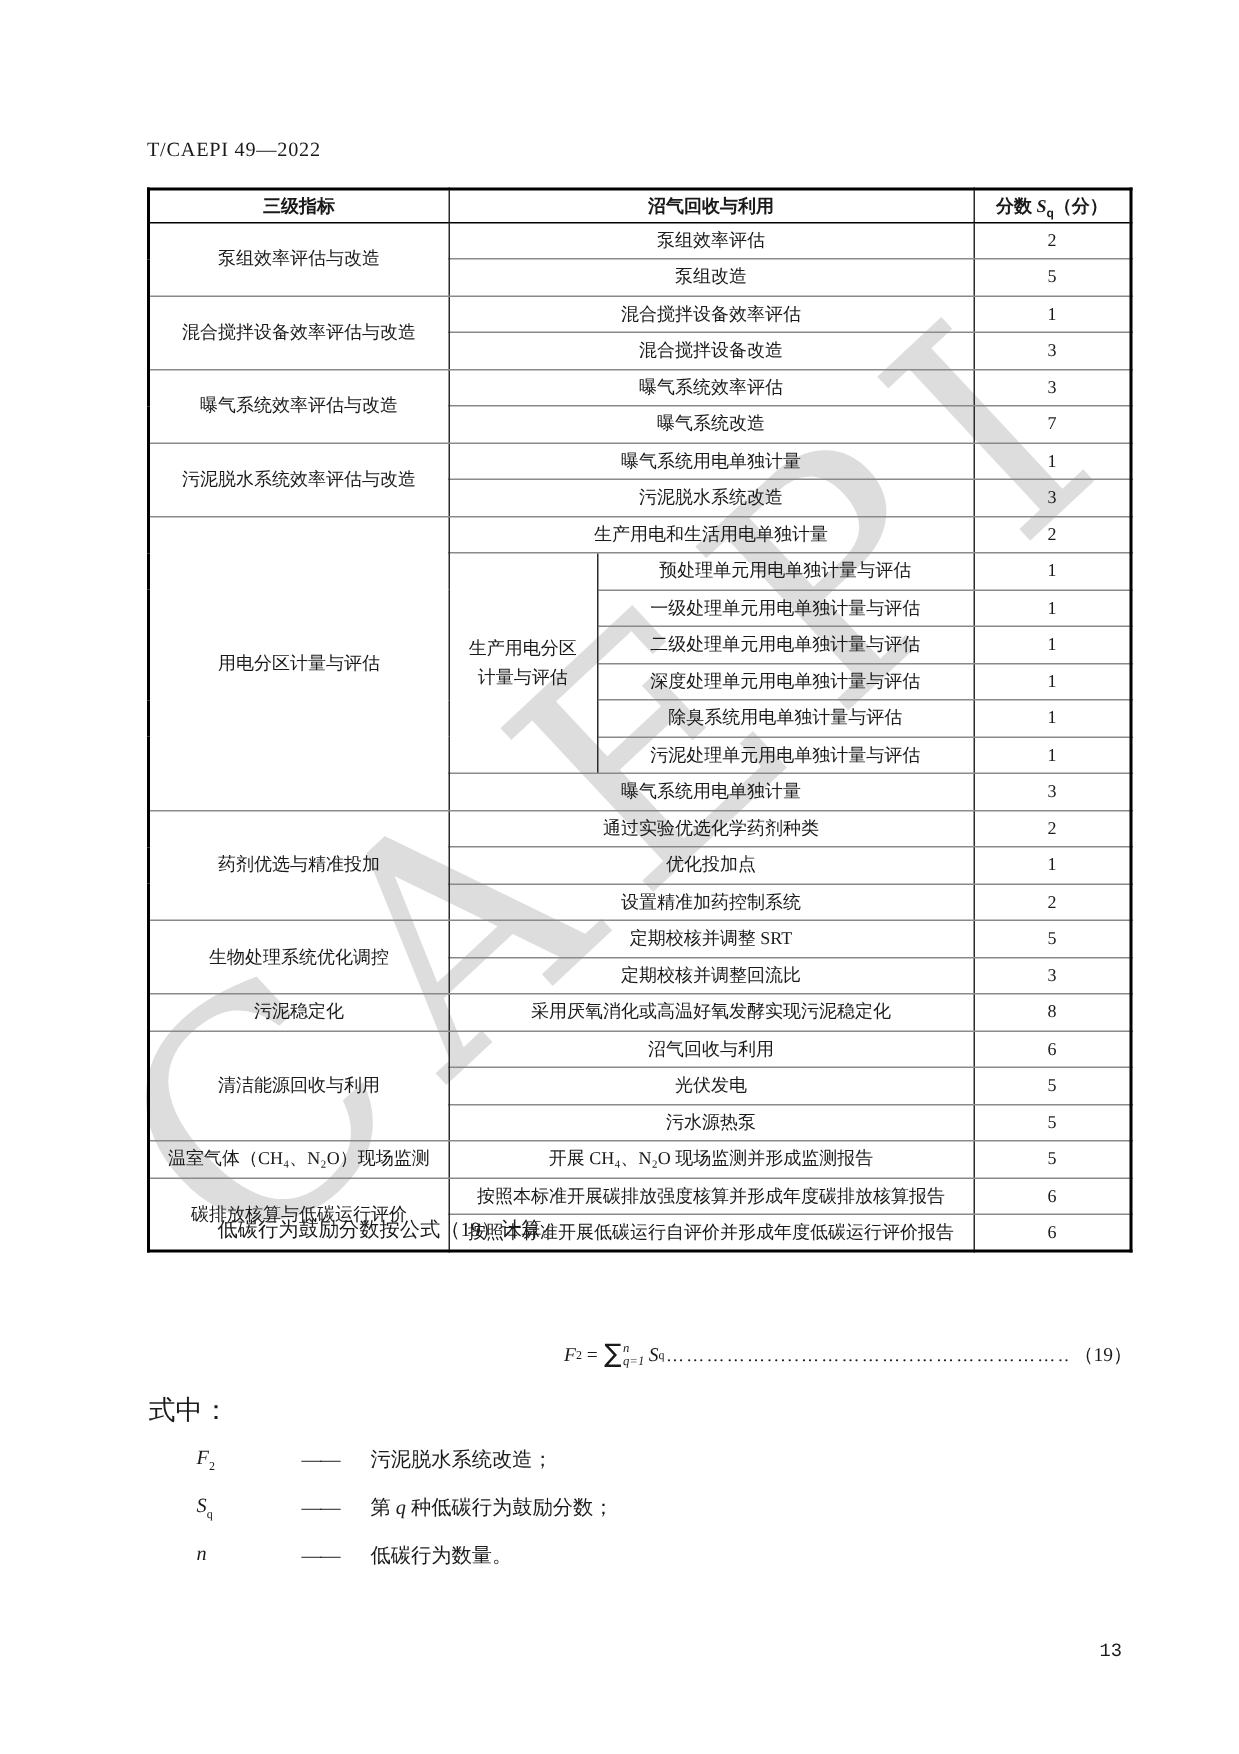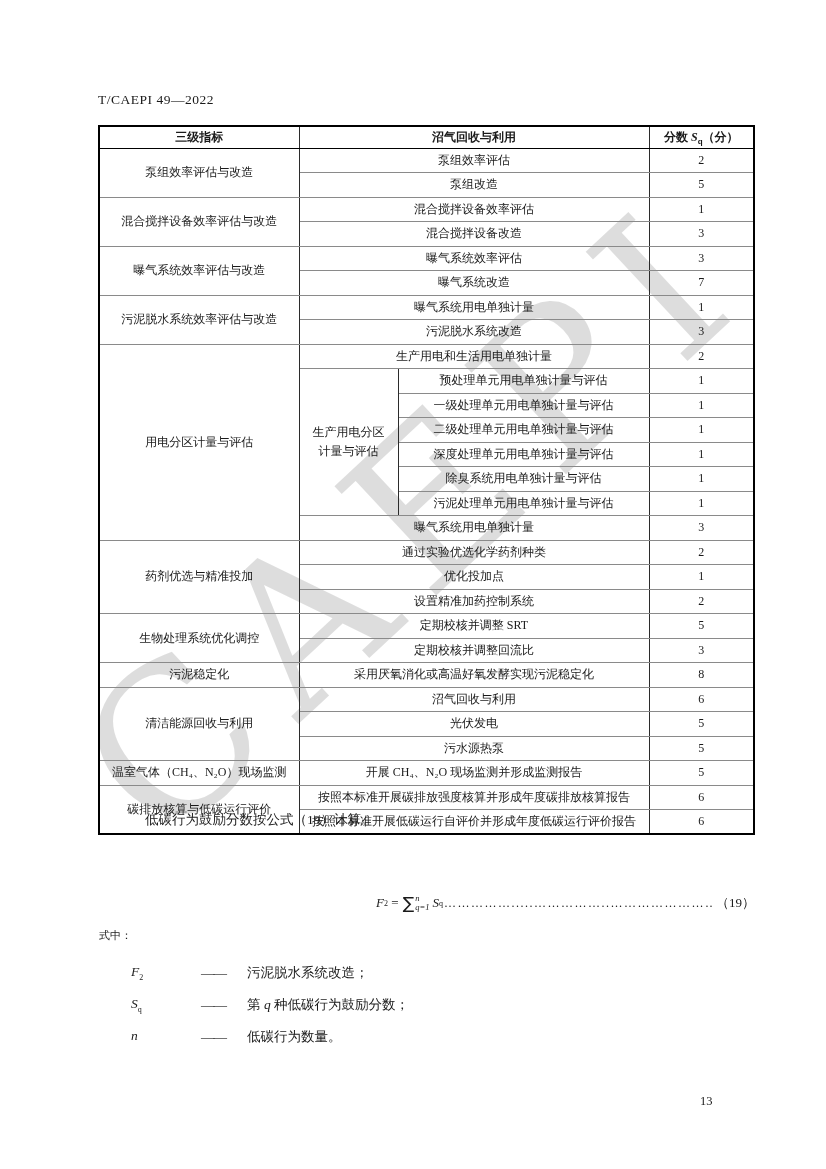--- a/index.html
+++ b/index.html
@@ -59,27 +59,27 @@
   .sum-limits{
     display:inline-flex;flex-direction:column;align-items:flex-start;
     font-size:8.5px;font-style:italic;line-height:1.1;vertical-align:middle;
     margin-right:3px;
   }
   .dots{
     flex:1;overflow:hidden;white-space:nowrap;font-size:12px;
     letter-spacing:1.5px;margin:0 2px 0 1px;
   }
   .eq-no{flex:none;font-size:13px;}
-  .where-label{position:absolute;left:99px;top:928px;font-size:11px;}
+  .where-label{position:absolute;left:99px;top:928px;font-size:18px;}
   .definitions{position:absolute;left:115px;top:957px;font-size:13.5px;}
   .def-row{display:grid;grid-template-columns:70px 46px auto;height:32px;align-items:center;margin-left:16px;}
   .def-dash{letter-spacing:-1px;white-space:nowrap;}
   .def-text i{font-style:italic;}
   
-  .page-number{position:absolute;left:700px;top:1094px;width:48px;text-align:left;font-size:12.5px;}
+  .page-number{position:absolute;left:700px;top:1094px;width:48px;text-align:right;font-size:12.5px;font-family:Liberation Mono, monospace;}
 </style>
 </head>
 <body>
 
 <div class="watermark">CAEPI</div>
 
 <div class="content">
 
   <div class="doc-code">T/CAEPI 49—2022</div>
 

